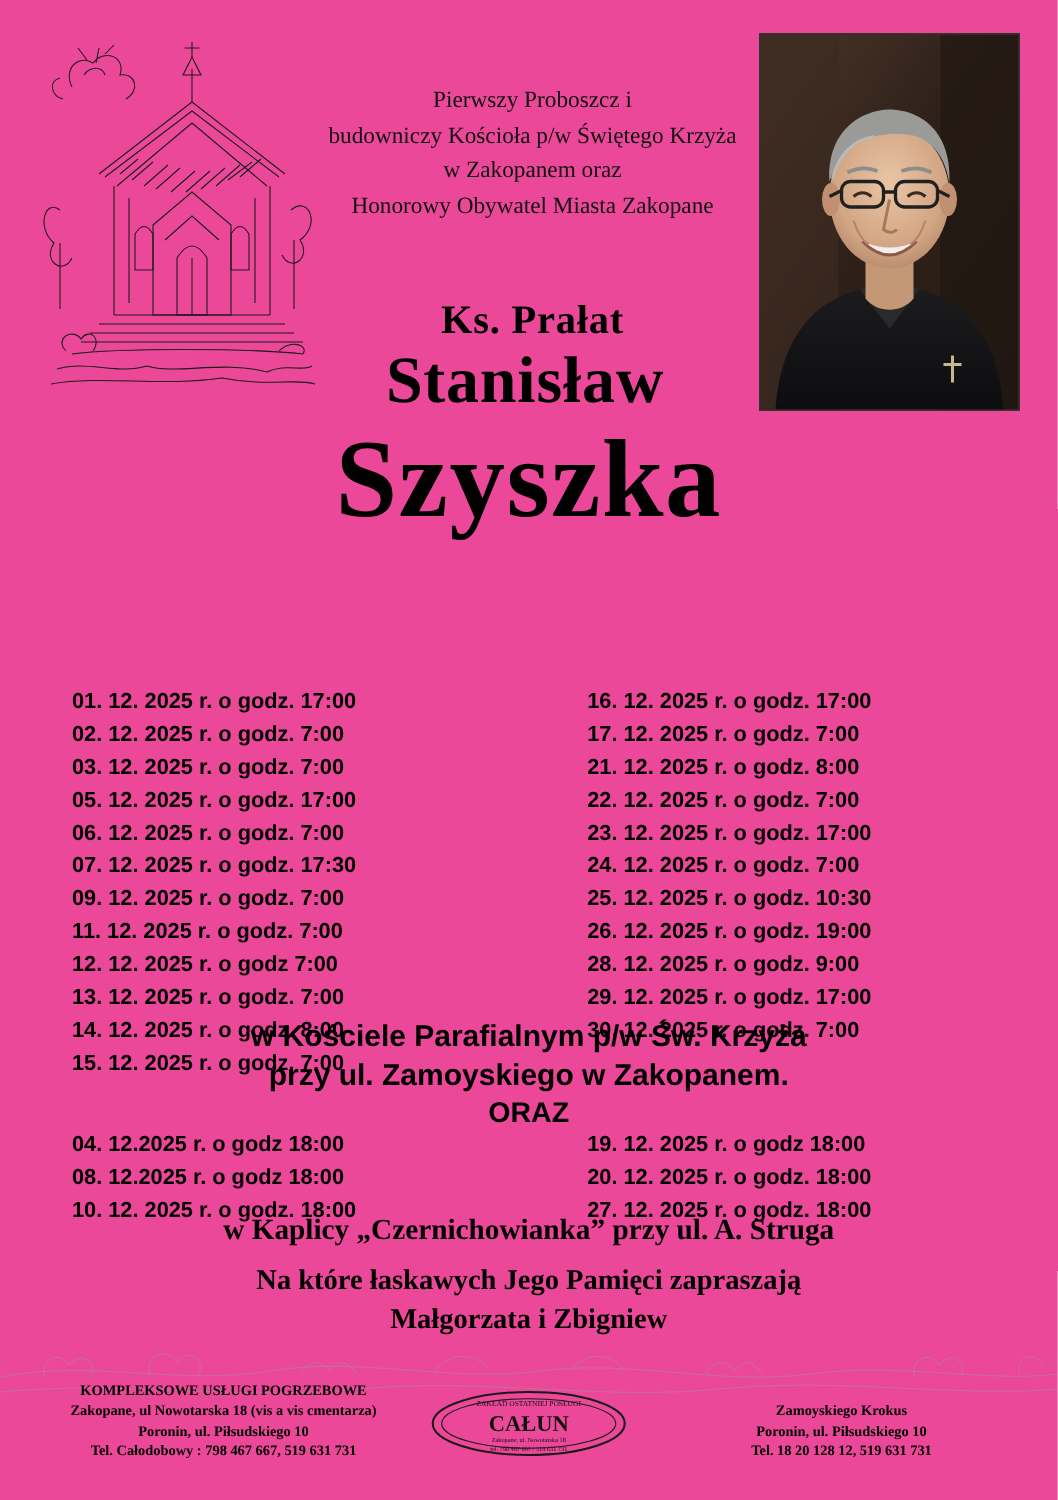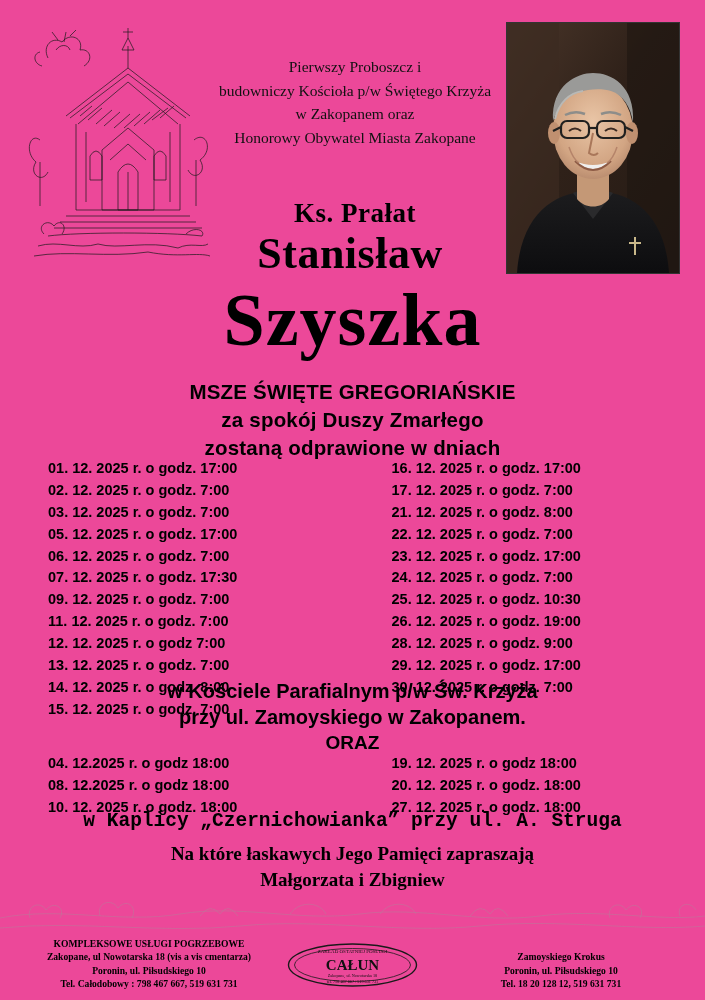--- a/index.html
+++ b/index.html
@@ -167,21 +167,21 @@
     font-weight: bold;
     line-height: 1.52;
     white-space: nowrap;
   }
   .chapel-line {
     position: absolute;
     left: 0;
     top: 810px;
     width: 705px;
     text-align: center;
-    font-family: Liberation Mono, monospace;
+    font-family: Liberation Serif, serif;
     font-size: 19.5px;
     font-weight: bold;
   }
   .invite {
     position: absolute;
     left: 0;
     top: 841px;
     width: 705px;
     text-align: center;
     font-family: "Liberation Serif", serif;
@@ -197,21 +197,21 @@
     bottom: 58px;
     width: 705px;
     height: 70px;
     opacity: 0.55;
   }
 
   
   .footer {
     position: absolute;
     left: 0;
-    bottom: 8px;
+    bottom: 24px;
     width: 705px;
     height: 52px;
   }
   .footer-left {
     position: absolute;
     left: 14px;
     bottom: 2px;
     width: 270px;
     text-align: center;
     font-family: "Liberation Serif", serif;
@@ -368,25 +368,20 @@
         <path d="M128 214 L128 232 M122 220 L134 220" stroke="#c9b88a" stroke-width="2"></path>
       </svg>
     </div>
 
     <div class="title-prelate">Ks. Prałat</div>
   </div>
 
   <div class="title-first">Stanisław</div>
   <div class="title-last">Szyszka</div>
 
-  <div class="mass-head sans">
-    <div>MSZE  ŚWIĘTE GREGORIAŃSKIE</div>
-    <div>za spokój Duszy Zmarłego</div>
-    <div>zostaną odprawione w dniach</div>
-  </div>
 
   <div class="dates">
     <div class="col left">
       <div class="row">01. 12. 2025 r. o godz. 17:00</div>
       <div class="row">02. 12. 2025 r. o godz. 7:00</div>
       <div class="row">03. 12. 2025 r. o godz. 7:00</div>
       <div class="row">05. 12. 2025 r. o godz. 17:00</div>
       <div class="row">06. 12. 2025 r. o godz. 7:00</div>
       <div class="row">07. 12. 2025 r. o godz. 17:30</div>
       <div class="row">09. 12. 2025 r. o godz. 7:00</div>

